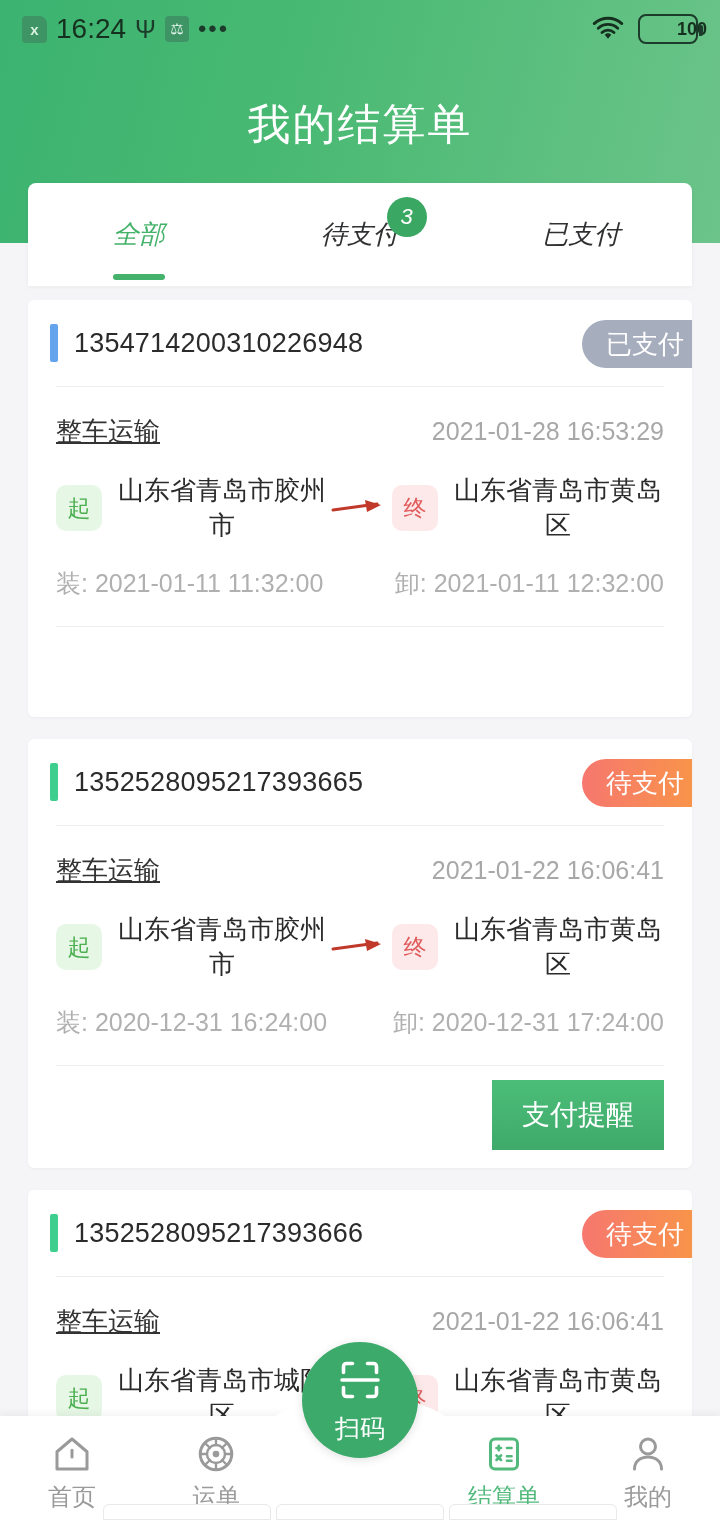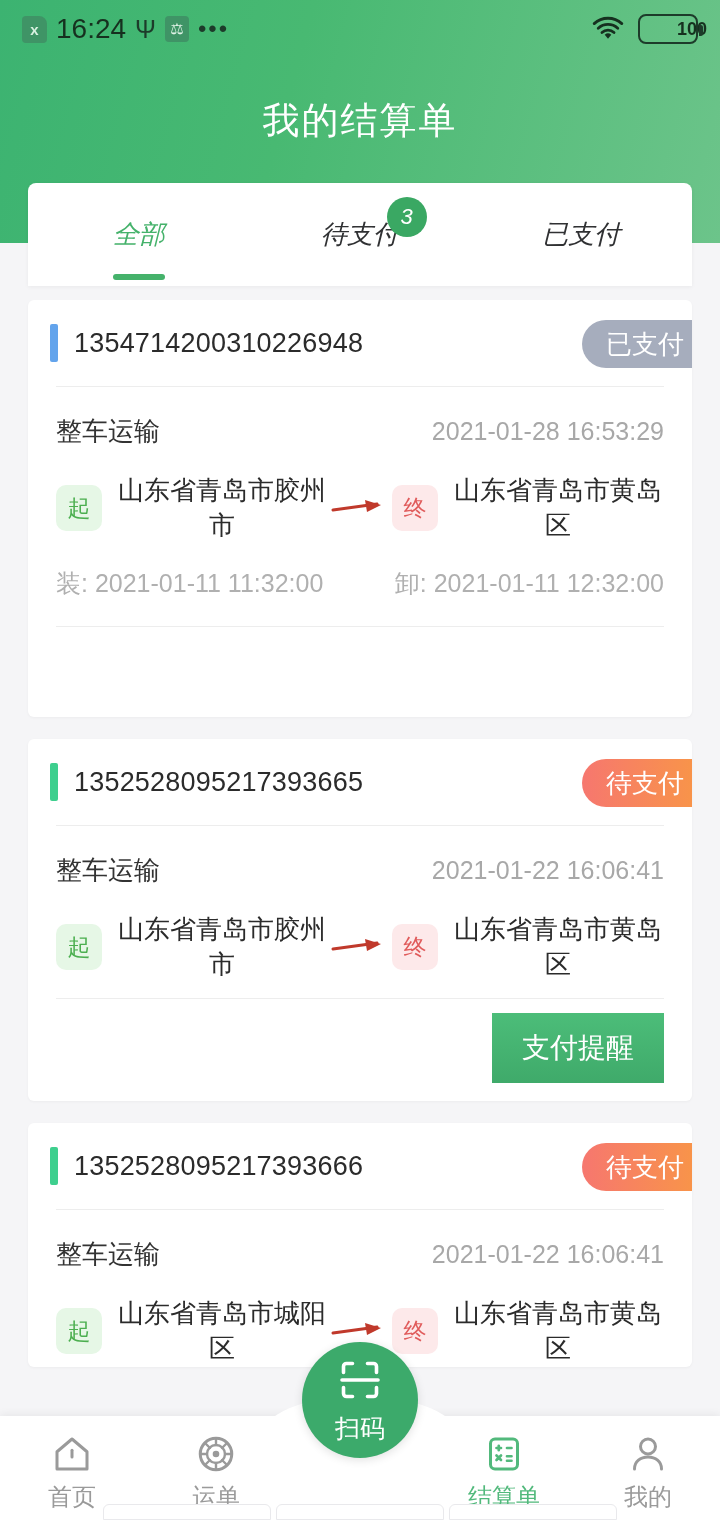--- a/index.html
+++ b/index.html
@@ -55,21 +55,21 @@
     padding-left: 48px;
   }
   .battery:after {
     content: ""; position: absolute; right: -7px; top: 9px;
     width: 4px; height: 11px; background: #1d3b2a; border-radius: 0 2px 2px 0;
   }
 
   .page-title {
     position: absolute; top: 96px; left: 0; width: 720px;
     text-align: center; color: #fff;
-    font-size: 37px; letter-spacing: 2px;
+    font-size: 43px; letter-spacing: 2px;
   }
 
   
   .tabs-card {
     position: absolute; top: 183px; left: 28px;
     width: 664px; height: 103px;
     background: #fff;
     border-radius: 8px 8px 0 0;
     box-shadow: 0 1px 4px rgba(0,0,0,0.05);
   }
@@ -139,21 +139,21 @@
   .status-badge.paid { background: #a6adbd; }
   .status-badge.pending { background: linear-gradient(90deg, #f6776f 0%, #f99d3e 100%); }
 
   .divider { height: 1px; background: #ededed; margin: 0 28px; }
 
   .card-body { padding: 14px 28px 0 28px; }
   .row-type {
     display: flex; justify-content: space-between; align-items: center;
     height: 60px;
   }
-  .type-text { font-size: 26px; color: #333; }
+  .type-text { font-size: 26px; color: #333; text-decoration: underline; }
   .time-text { font-size: 25px; color: #a8a8a8; }
 
   .route {
     display: flex; align-items: center;
     margin-top: 12px;
   }
   .route-side { display: flex; align-items: center; width: 276px; }
   .route-side.to { justify-content: flex-start; }
   .marker {
     width: 46px; height: 46px; border-radius: 10px;
@@ -351,20 +351,24 @@
           <div class="arrow">
             <svg width="58" height="22" viewBox="0 0 58 22">
               <path d="M2 13 L46 7" stroke="#c0392b" stroke-width="3" fill="none" stroke-linecap="round"></path>
               <path d="M34 3 L50 8 L36 15 Z" fill="#c0392b"></path>
             </svg>
           </div>
           <div class="route-side to">
             <span class="marker end">终</span>
             <span class="addr">山东省青岛市黄岛区</span>
           </div>
+        </div>
+        <div class="row-times">
+          <span class="ltime">装: 2020-12-31 16:24:00</span>
+          <span class="ltime">卸: 2020-12-31 17:24:00</span>
         </div>
       </div>
       <div class="foot-divider"></div>
       <div class="card-foot">
         <button class="btn-remind">支付提醒</button>
       </div>
     </div>
 
     <div class="card">
       <div class="card-head">

